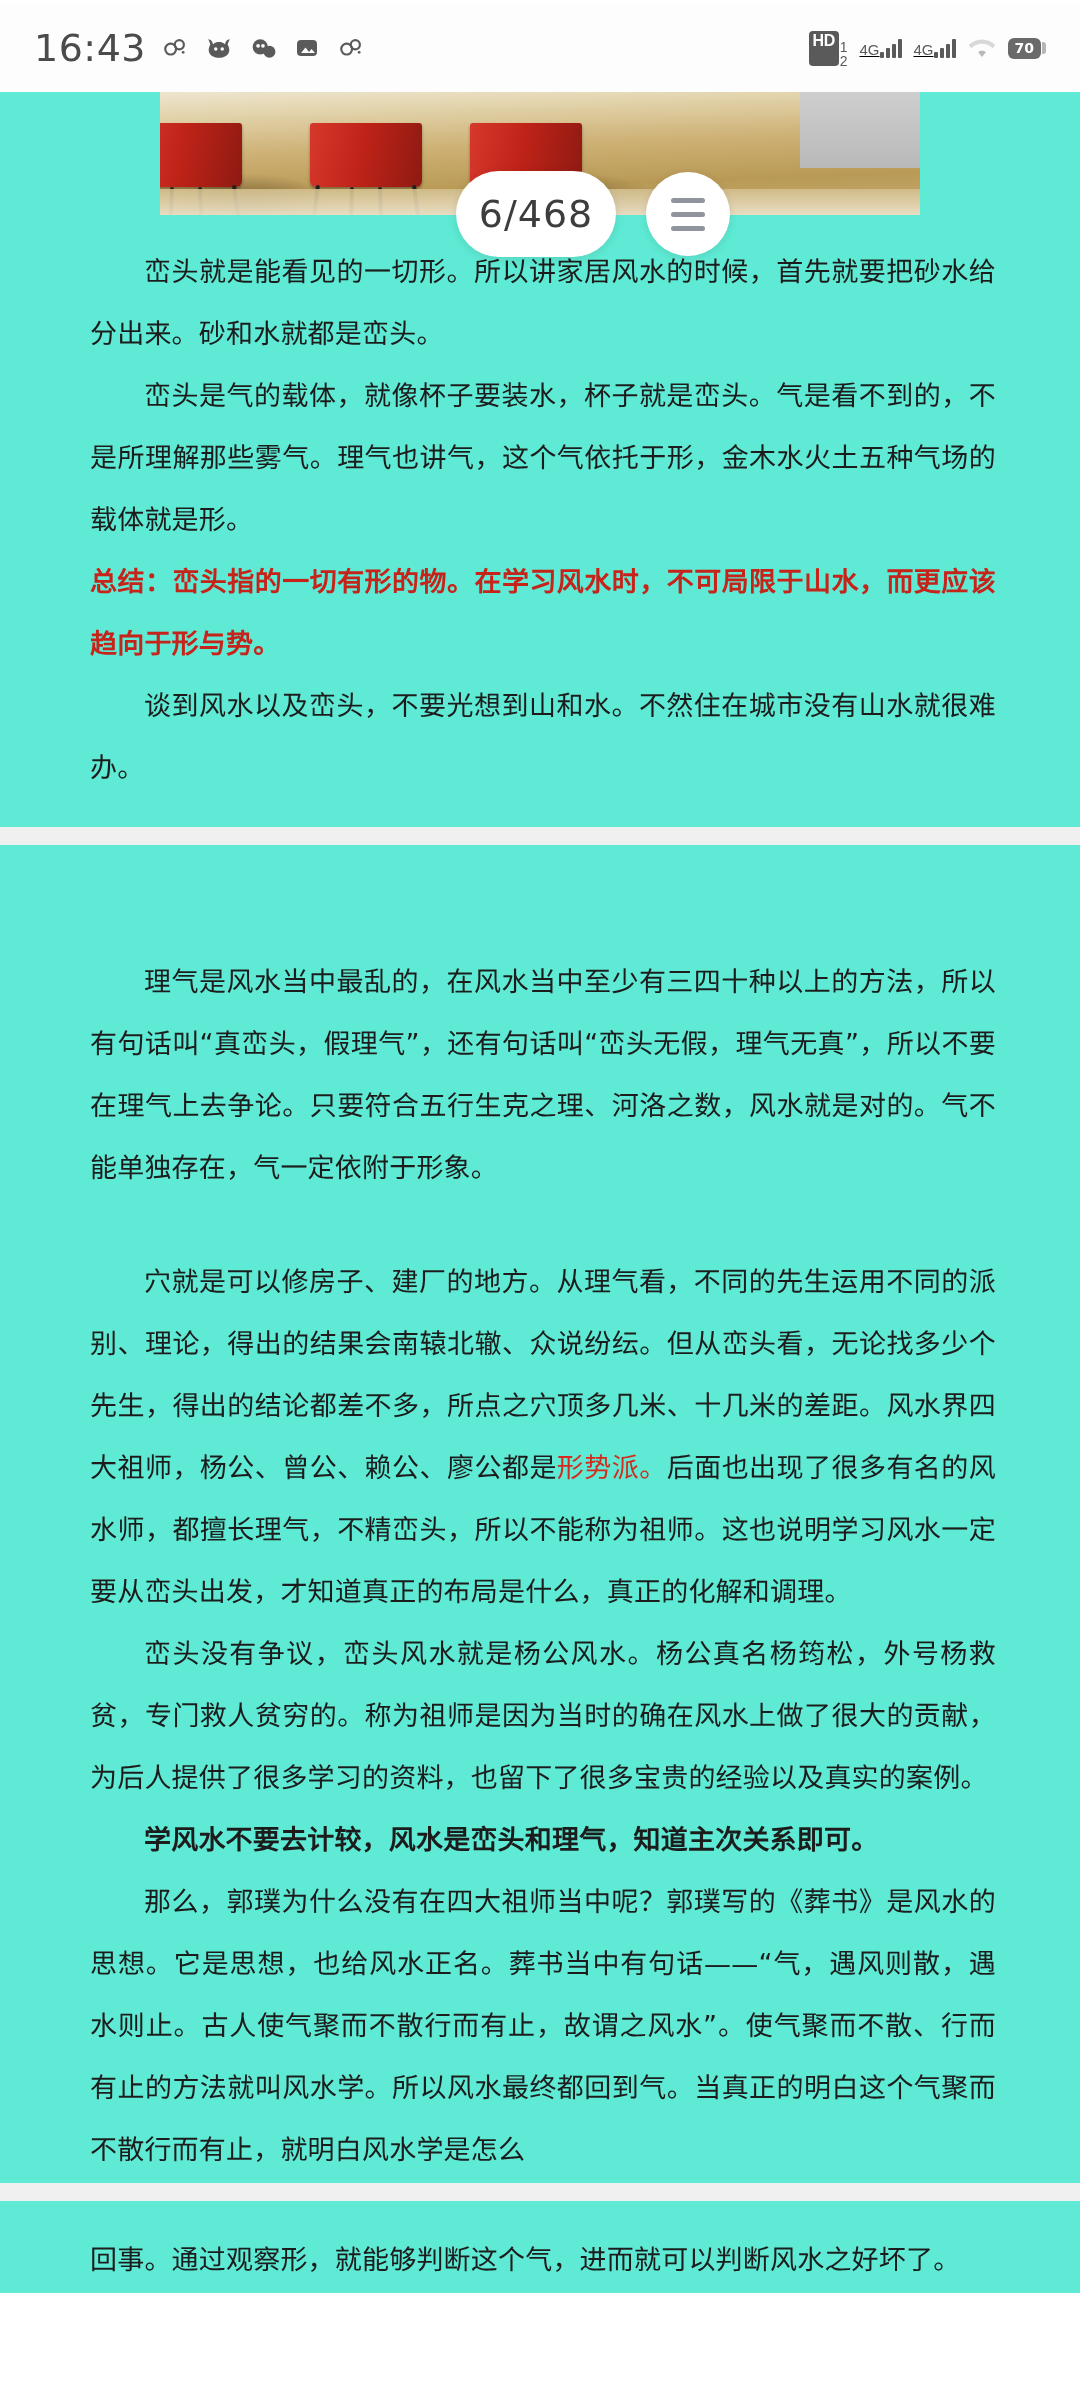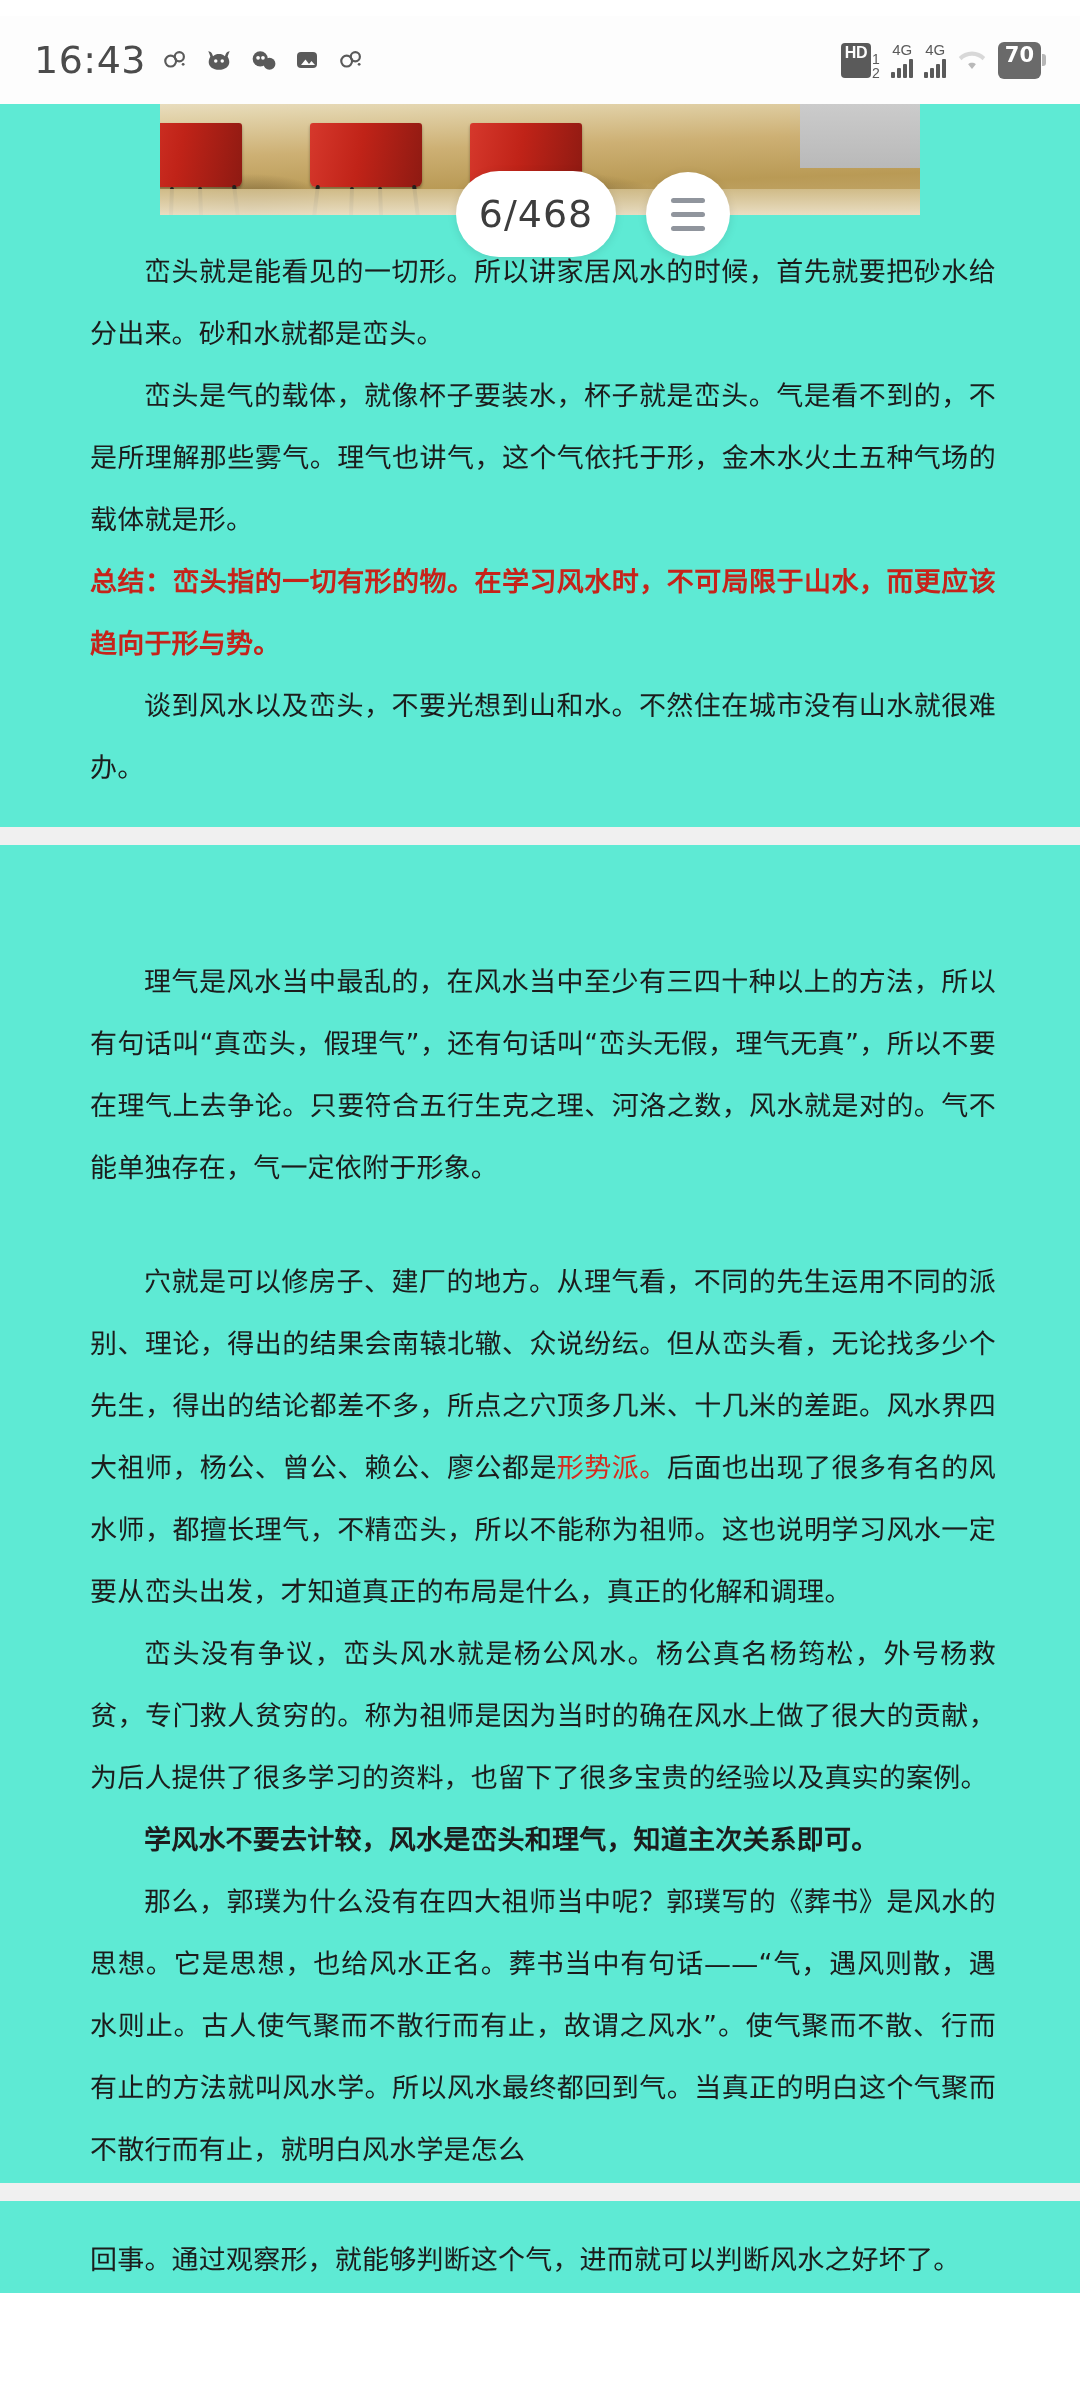--- a/index.html
+++ b/index.html
@@ -12,21 +12,21 @@
     height: 2408px;
     position: relative;
     overflow: hidden;
     font-family: "Liberation Sans", "DejaVu Sans", sans-serif;
     -webkit-font-smoothing: antialiased;
   }
 
   
   .status-bar {
     position: absolute;
-    top: 16px; left: 0;
+    top: 4px; left: 0;
     width: 1080px;
     height: 88px;
     display: flex;
     align-items: center;
     justify-content: space-between;
     padding: 0 34px;
     box-sizing: border-box;
     background: #fdfdfd;
     z-index: 40;
   }
@@ -74,22 +74,23 @@
     line-height: 1;
     margin-left: 1px;
     display: flex;
     flex-direction: column;
     justify-content: space-between;
     height: 26px;
     color: #5a5a5a;
   }
   .sig-group {
     display: flex;
-    flex-direction: column;
-    align-items: center;
+    flex-direction: row;
+    align-items: flex-end;
+    text-decoration: underline;
   }
   .sig-label {
     font-size: 15px;
     color: #5a5a5a;
     line-height: 1;
     margin-bottom: 1px;
     margin-left: 1px;
   }
   .sig-bars {
     display: flex;
@@ -108,24 +109,24 @@
   .sig-bars i:nth-child(3) { height: 14px; }
   .sig-bars i:nth-child(4) { height: 19px; }
   .batt {
     display: inline-flex;
     align-items: center;
   }
   .batt-body {
     border: 0;
     background: #6a6a6a;
     color: #ffffff;
-    font-size: 21px;
+    font-size: 14px;
     font-weight: bold;
     border-radius: 6px;
-    padding: 3px 7px 13px 7px;
+    padding: 3px 7px 4px 7px;
     line-height: 1;
     font-family: "DejaVu Sans", sans-serif;
   }
   .batt-cap {
     width: 4px;
     height: 12px;
     background: #b6b6b6;
     border-radius: 0 3px 3px 0;
     margin-left: 1px;
   }

